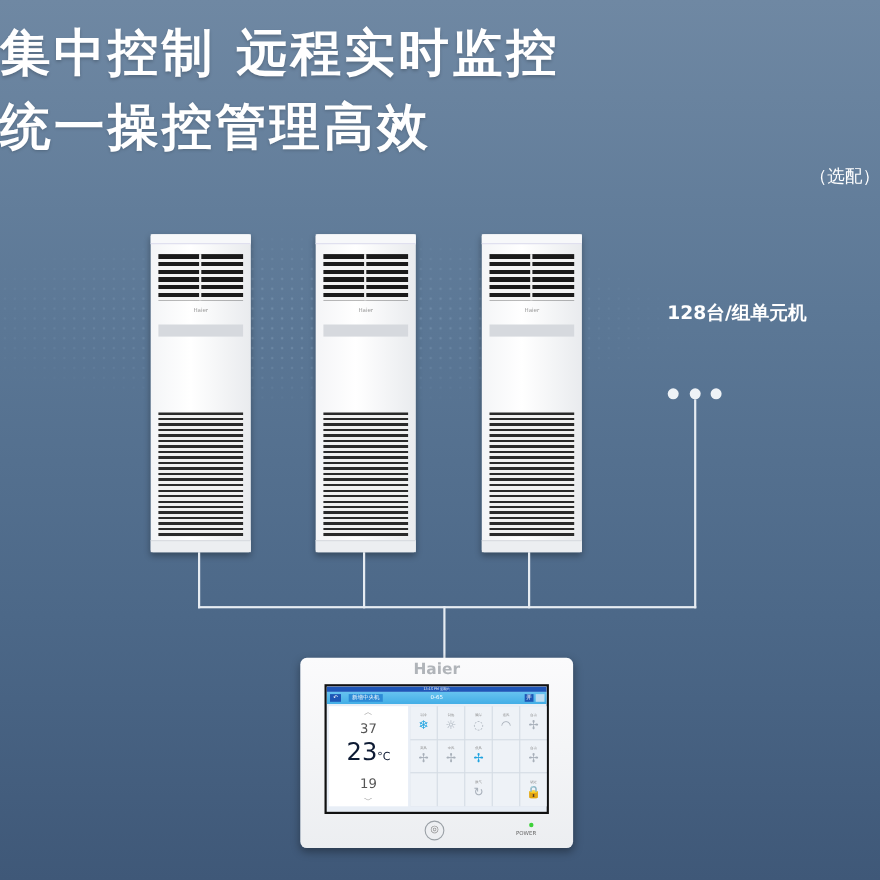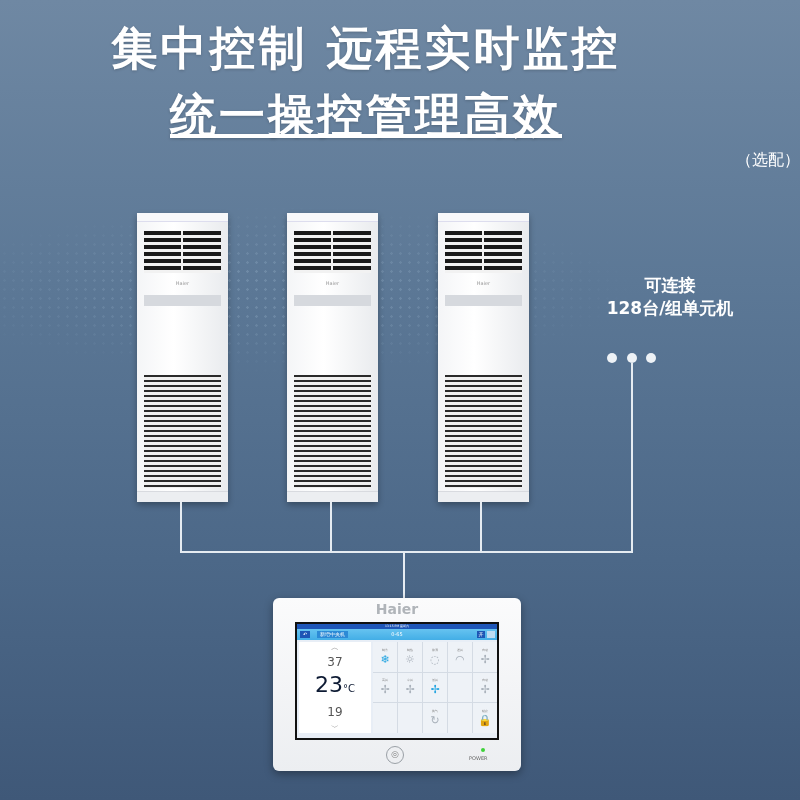--- a/index.html
+++ b/index.html
@@ -4,23 +4,23 @@
 <style>
   html,body{margin:0;padding:0;}
   body{width:800px;height:800px;overflow:hidden;position:relative;
     font-family:"DejaVu Sans","Liberation Sans",sans-serif;
     background:linear-gradient(180deg,#6f88a3 0%,#5c7896 35%,#4c6888 70%,#3f5878 100%);}
   .dots{position:absolute;left:0;top:150px;width:800px;height:280px;
     background-image:radial-gradient(rgba(190,215,235,.35) 1px,transparent 1.5px);
     background-size:9px 9px;opacity:.55;
     -webkit-mask-image:radial-gradient(ellipse 60% 40% at 35% 50%,#000 20%,transparent 75%);
             mask-image:radial-gradient(ellipse 60% 40% at 35% 50%,#000 20%,transparent 75%);}
-  .title{position:absolute;left:0;width:732px;text-align:center;color:#fff;font-weight:bold;
+  .title{position:absolute;left:0;width:732px;text-align:left;color:#fff;font-weight:bold;
     font-size:46px;letter-spacing:3px;text-shadow:0 1px 3px rgba(0,0,0,.2);}
-  .t1{top:18px;} .t2{top:85px;text-decoration:underline;}
+  .t1{top:18px;} .t2{top:85px;}
   .opt{position:absolute;top:150px;left:0;width:800px;text-align:right;color:#fff;font-size:16px;}
   .unit{position:absolute;top:213px;width:91px;height:289px;background:linear-gradient(90deg,#f4f5f7,#ffffff 40%,#e9ebee);
     border-radius:2px;box-shadow:0 3px 6px rgba(0,0,0,.3);}
   .unit .cap{position:absolute;left:0;top:0;width:100%;height:8px;background:#f7f8fa;border-bottom:1px solid #dde;}
   .unit .vent-top{position:absolute;left:7px;top:18px;width:77px;height:42px;
     background:repeating-linear-gradient(180deg,#1a1a1a 0,#1a1a1a 4px,#f2f2f2 4px,#f2f2f2 7px);}
   .unit .vent-top::after{content:"";position:absolute;left:37px;top:0;width:2px;height:100%;background:#f2f2f2;}
   .unit .logo{position:absolute;left:0;width:100%;top:67px;text-align:center;font-size:5px;color:#999;}
   .unit .panel{position:absolute;left:7px;top:82px;width:77px;height:11px;background:#d6d9de;}
   .unit .vent-bot{position:absolute;left:7px;top:162px;width:77px;height:113px;
@@ -84,21 +84,20 @@
 <div class="unit" style="left:438px">
   <div class="cap"></div>
     <div class="vent-top"></div>
   <div class="logo">Haier</div>
   <div class="panel"></div>
   <div class="vent-bot"></div>
     <div class="foot"></div>
 </div>
 
 <div class="conn">
-  <div>可连接</div>
   <div>128台/组单元机</div>
 </div>
 <div class="dot" style="left:607px"></div>
 <div class="dot" style="left:627px"></div>
 <div class="dot" style="left:646px"></div>
 
 <div class="line" style="left:180px;top:502px;width:2px;height:51px"></div>
 <div class="line" style="left:330px;top:502px;width:2px;height:51px"></div>
 <div class="line" style="left:480px;top:502px;width:2px;height:51px"></div>
 <div class="line" style="left:631px;top:363px;width:2px;height:190px"></div>

